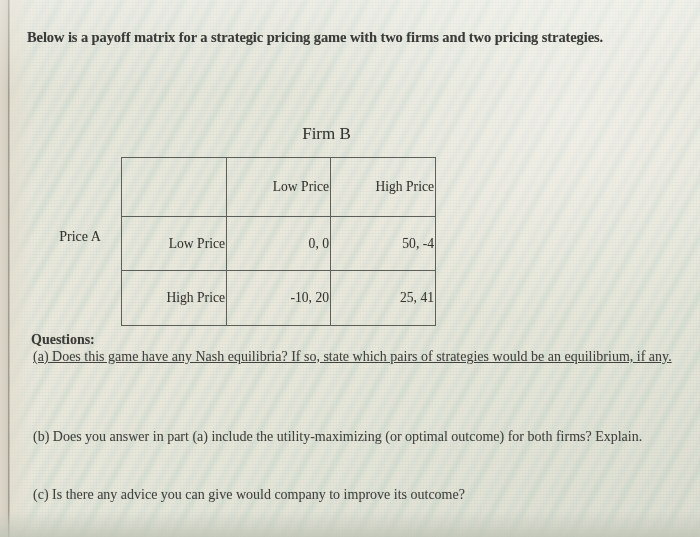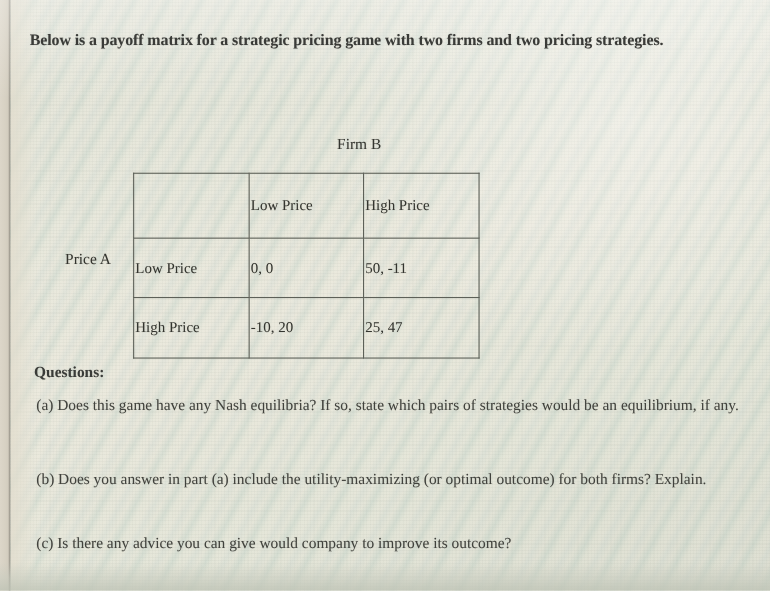--- a/index.html
+++ b/index.html
@@ -94,21 +94,21 @@
     text-shadow: 0 0 1px rgba(120,120,112,0.35);
   }
 
   
   #firm-b-label {
     position: absolute;
     left: 224px;
     top: 124px;
     width: 205px;
     text-align: center;
-    font-size: 14px;
+    font-size: 17px;
     color: #34352f;
     text-shadow: 0 0 1px rgba(120,120,112,0.3);
   }
 
   #firm-a-label {
     position: absolute;
     left: 40px;
     top: 229px;
     width: 80px;
     text-align: center;
@@ -121,21 +121,21 @@
     position: absolute;
     left: 121px;
     top: 157px;
     border-collapse: collapse;
     background: transparent;
   }
   #matrix td {
     border: 1px solid #5d6058;
     font-size: 13.6px;
     color: #34352f;
-    text-align: left;
+    text-align: right;
     vertical-align: middle;
     background: transparent;
     text-shadow: 0 0 1px rgba(120,120,112,0.28);
   }
   #matrix td.c0 { width: 102px; }
   #matrix td.c1 { width: 101px; }
   #matrix td.c2 { width: 102px; }
   #matrix tr.r0 td { height: 56px; }
   #matrix tr.r1 td { height: 51px; }
   #matrix tr.r2 td { height: 52px; }
@@ -154,21 +154,21 @@
 
   .question {
     position: absolute;
     left: 33px;
     width: 655px;
     font-size: 14px;
     color: #41423d;
     line-height: 1.42;
     text-shadow: 0 0 1px rgba(125,125,116,0.3);
   }
-  #q-a { top: 360px; }
+  #q-a { top: 347px; text-decoration: underline; }
   #q-b { top: 427px; }
   #q-c { top: 485px; }
 </style>
 </head>
 <body>
 
 <div id="page">
 
   <div id="left-margin"></div>
   <div id="left-margin-line"></div>
@@ -186,26 +186,26 @@
   <table id="matrix">
     <tbody>
       <tr class="r0">
         <td class="c0"></td>
         <td class="c1">Low Price</td>
         <td class="c2">High Price</td>
       </tr>
       <tr class="r1">
         <td class="c0 rowhead">Low Price</td>
         <td class="c1">0, 0</td>
-        <td class="c2">50, -11</td>
+        <td class="c2">50, -4</td>
       </tr>
       <tr class="r2">
         <td class="c0 rowhead">High Price</td>
         <td class="c1">-10, 20</td>
-        <td class="c2">25, 47</td>
+        <td class="c2">25, 41</td>
       </tr>
     </tbody>
   </table>
 
   <div id="questions-heading">Questions:</div>
 
   <div id="q-a" class="question">(a)  Does this game have any Nash equilibria?  If so, state which pairs of strategies would be an equilibrium, if any.</div>
 
   <div id="q-b" class="question">(b)   Does you answer in part (a) include the utility-maximizing (or optimal outcome) for both firms?  Explain.</div>
 

